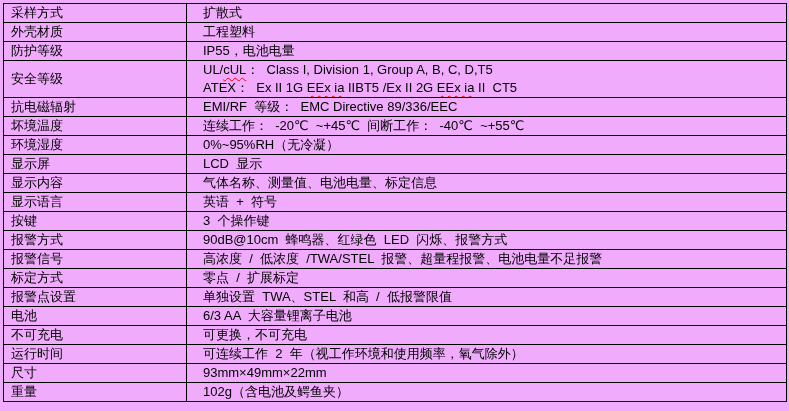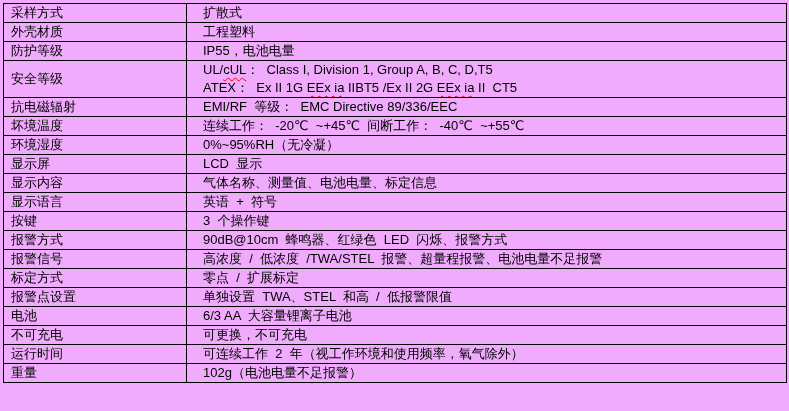--- a/index.html
+++ b/index.html
@@ -118,18 +118,22 @@
         </tr>
         <tr>
           <td class="label-cell">不可充电</td>
           <td class="value-cell">可更换，不可充电</td>
         </tr>
         <tr>
           <td class="label-cell">运行时间</td>
           <td class="value-cell">可连续工作  2  年（视工作环境和使用频率，氧气除外）</td>
         </tr>
         <tr>
+          <td class="label-cell">尺寸</td>
+          <td class="value-cell">93mm×49mm×22mm</td>
+        </tr>
+        <tr>
           <td class="label-cell">重量</td>
-          <td class="value-cell">102g（电池电量不足报警）</td>
+          <td class="value-cell">102g（含电池及鳄鱼夹）</td>
         </tr>
       </tbody>
   </table>
 </div>
 
 </body></html>

